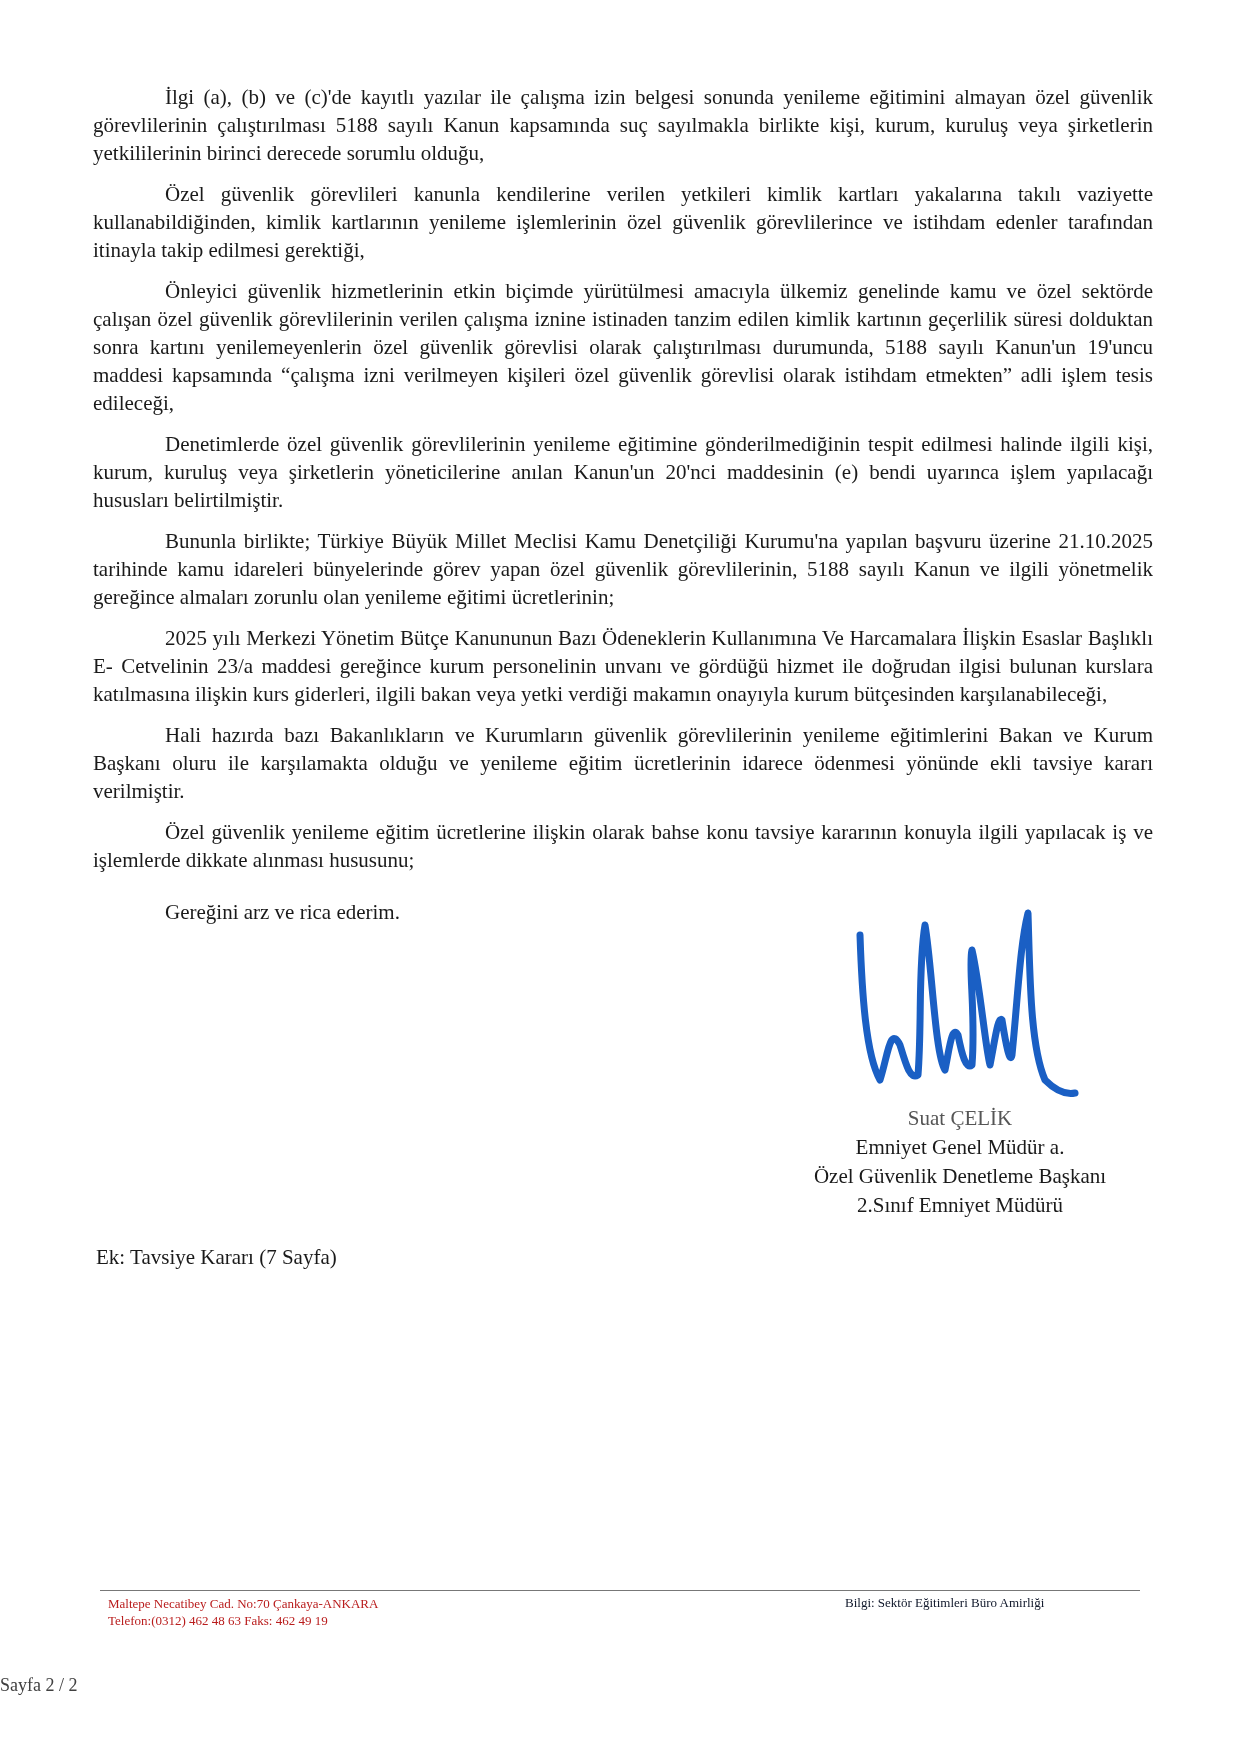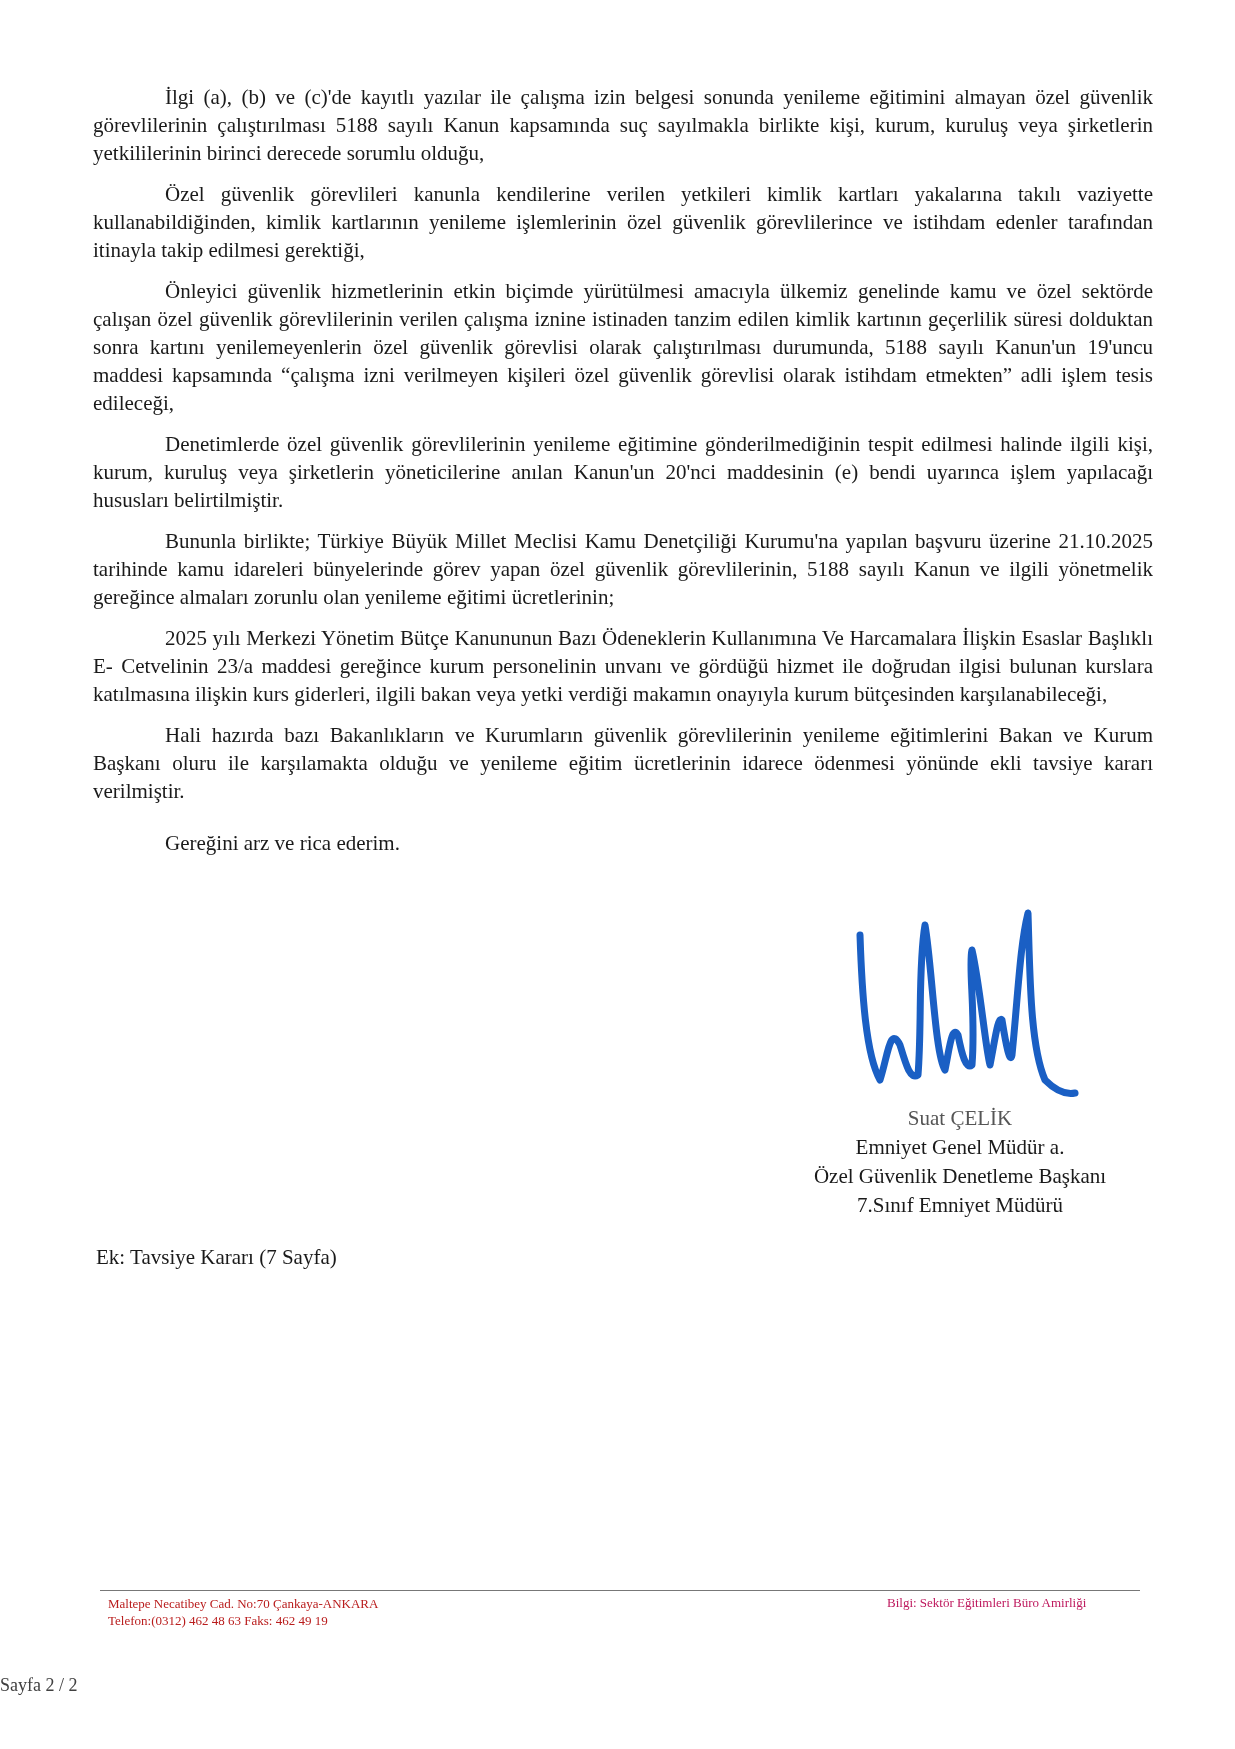--- a/index.html
+++ b/index.html
@@ -21,48 +21,49 @@
       position: absolute; left: 770px; top: 1060px; width: 380px;
       text-align: center; font-size: 21px; line-height: 29px; margin-top: 44px;
     }
     .sig-name { color: #555; }
     .signature-svg { position: absolute; left: 840px; top: 905px; width: 240px; height: 200px; }
     .attachment { position: absolute; left: 96px; top: 1245px; font-size: 21px; }
     .distribution { position: absolute; left: 96px; top: 1313px; font-size: 21px; line-height: 28.5px; }
     .distribution div { margin: 0; }
     .footer-line { position: absolute; left: 100px; top: 1590px; width: 1040px; height: 1px; background: #777; }
     .footer-left { position: absolute; left: 108px; top: 1595px; font-size: 13px; line-height: 17px; color: #b91c1c; }
-    .footer-right { position: absolute; left: 887px; top: 1595px; font-size: 13px; color: #be185d; }
+    .footer-right { position: absolute; left: 845px; top: 1595px; font-size: 13px; color: #0f172a; }
     .page-number { position: absolute; left: 0; width: 1235px; top: 1675px; font-size: 18px; color: #404040; }
   </style>
 </head>
 <body>
 
 <div class="page">
 
   <div class="body-text">
     <p class="para">İlgi (a), (b) ve (c)'de kayıtlı yazılar ile çalışma izin belgesi sonunda yenileme eğitimini almayan özel güvenlik görevlilerinin çalıştırılması 5188 sayılı Kanun kapsamında suç sayılmakla birlikte kişi, kurum, kuruluş veya şirketlerin yetkililerinin birinci derecede sorumlu olduğu,</p>
     <p class="para">Özel güvenlik görevlileri kanunla kendilerine verilen yetkileri kimlik kartları yakalarına takılı vaziyette kullanabildiğinden, kimlik kartlarının yenileme işlemlerinin özel güvenlik görevlilerince ve istihdam edenler tarafından itinayla takip edilmesi gerektiği,</p>
     <p class="para">Önleyici güvenlik hizmetlerinin etkin biçimde yürütülmesi amacıyla ülkemiz genelinde kamu ve özel sektörde çalışan özel güvenlik görevlilerinin verilen çalışma iznine istinaden tanzim edilen kimlik kartının geçerlilik süresi dolduktan sonra kartını yenilemeyenlerin özel güvenlik görevlisi olarak çalıştırılması durumunda, 5188 sayılı Kanun'un 19'uncu maddesi kapsamında “çalışma izni verilmeyen kişileri özel güvenlik görevlisi olarak istihdam etmekten” adli işlem tesis edileceği,</p>
     <p class="para">Denetimlerde özel güvenlik görevlilerinin yenileme eğitimine gönderilmediğinin tespit edilmesi halinde ilgili kişi, kurum, kuruluş veya şirketlerin yöneticilerine anılan Kanun'un 20'nci maddesinin (e) bendi uyarınca işlem yapılacağı hususları belirtilmiştir.</p>
     <p class="para">Bununla birlikte; Türkiye Büyük Millet Meclisi Kamu Denetçiliği Kurumu'na yapılan başvuru üzerine 21.10.2025 tarihinde kamu idareleri bünyelerinde görev yapan özel güvenlik görevlilerinin, 5188 sayılı Kanun ve ilgili yönetmelik gereğince almaları zorunlu olan yenileme eğitimi ücretlerinin;</p>
     <p class="para">2025 yılı Merkezi Yönetim Bütçe Kanununun Bazı Ödeneklerin Kullanımına Ve Harcamalara İlişkin Esaslar Başlıklı E- Cetvelinin 23/a maddesi gereğince kurum personelinin unvanı ve gördüğü hizmet ile doğrudan ilgisi bulunan kurslara katılmasına ilişkin kurs giderleri, ilgili bakan veya yetki verdiği makamın onayıyla kurum bütçesinden karşılanabileceği,</p>
     <p class="para"><span>Hali hazırda bazı Bakanlıkların ve Kurumların güvenlik görevlilerinin yenileme eğitimlerini Bakan ve Kurum Başkanı oluru ile karşılamakta olduğu ve </span><b>yenileme eğitim ücretlerinin idarece ödenmesi yönünde</b><span> ekli tavsiye kararı verilmiştir.</span></p>
+    <p class="para">Özel güvenlik yenileme eğitim ücretlerine ilişkin olarak bahse konu tavsiye kararının konuyla ilgili yapılacak iş ve işlemlerde dikkate alınması hususunu;</p>
     <p class="para closing">Gereğini arz ve rica ederim.</p>
   </div>
 
   <svg class="signature-svg" viewBox="0 0 240 200">
     <path id="sig-path" d="M20,30 C22,90 26,150 40,175 C48,150 50,120 60,140 C66,160 70,175 78,170 C82,120 78,60 85,20 C92,60 95,150 105,165 C110,140 112,120 118,130 C122,150 126,165 132,160 C136,110 128,60 132,45 C140,80 145,140 150,160 C155,135 158,110 162,115 C166,140 170,160 172,150 C178,90 180,40 188,8 C190,70 190,140 205,175 C215,185 225,190 235,188" fill="none" stroke-width="7" stroke-linecap="round" stroke-linejoin="round" stroke="#1a5fc4"></path>
   </svg>
 
   <div class="signature-block">
     <div class="sig-name">Suat ÇELİK</div>
     <div>Emniyet Genel Müdür a.</div>
     <div>Özel Güvenlik Denetleme Başkanı</div>
-    <div>7.Sınıf Emniyet Müdürü</div>
+    <div>2.Sınıf Emniyet Müdürü</div>
   </div>
 
   <div class="attachment">Ek: Tavsiye Kararı (7 Sayfa)</div>
 
 
   <div class="footer-line"></div>
   <div class="footer-left">
     <div>Maltepe Necatibey Cad. No:70 Çankaya-ANKARA</div>
     <div>Telefon:(0312) 462 48 63 Faks: 462 49 19</div>
   </div>

